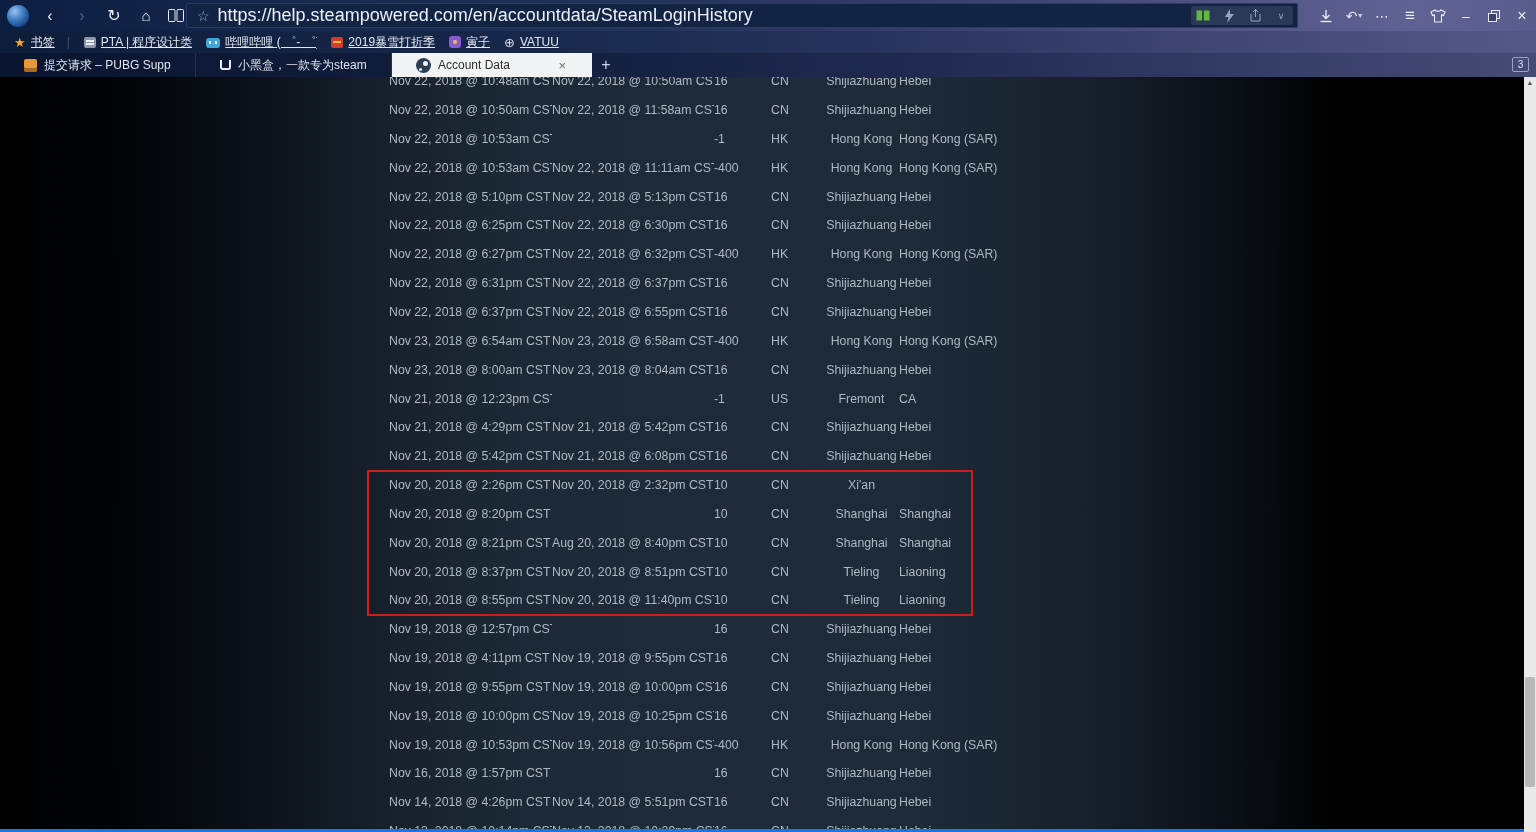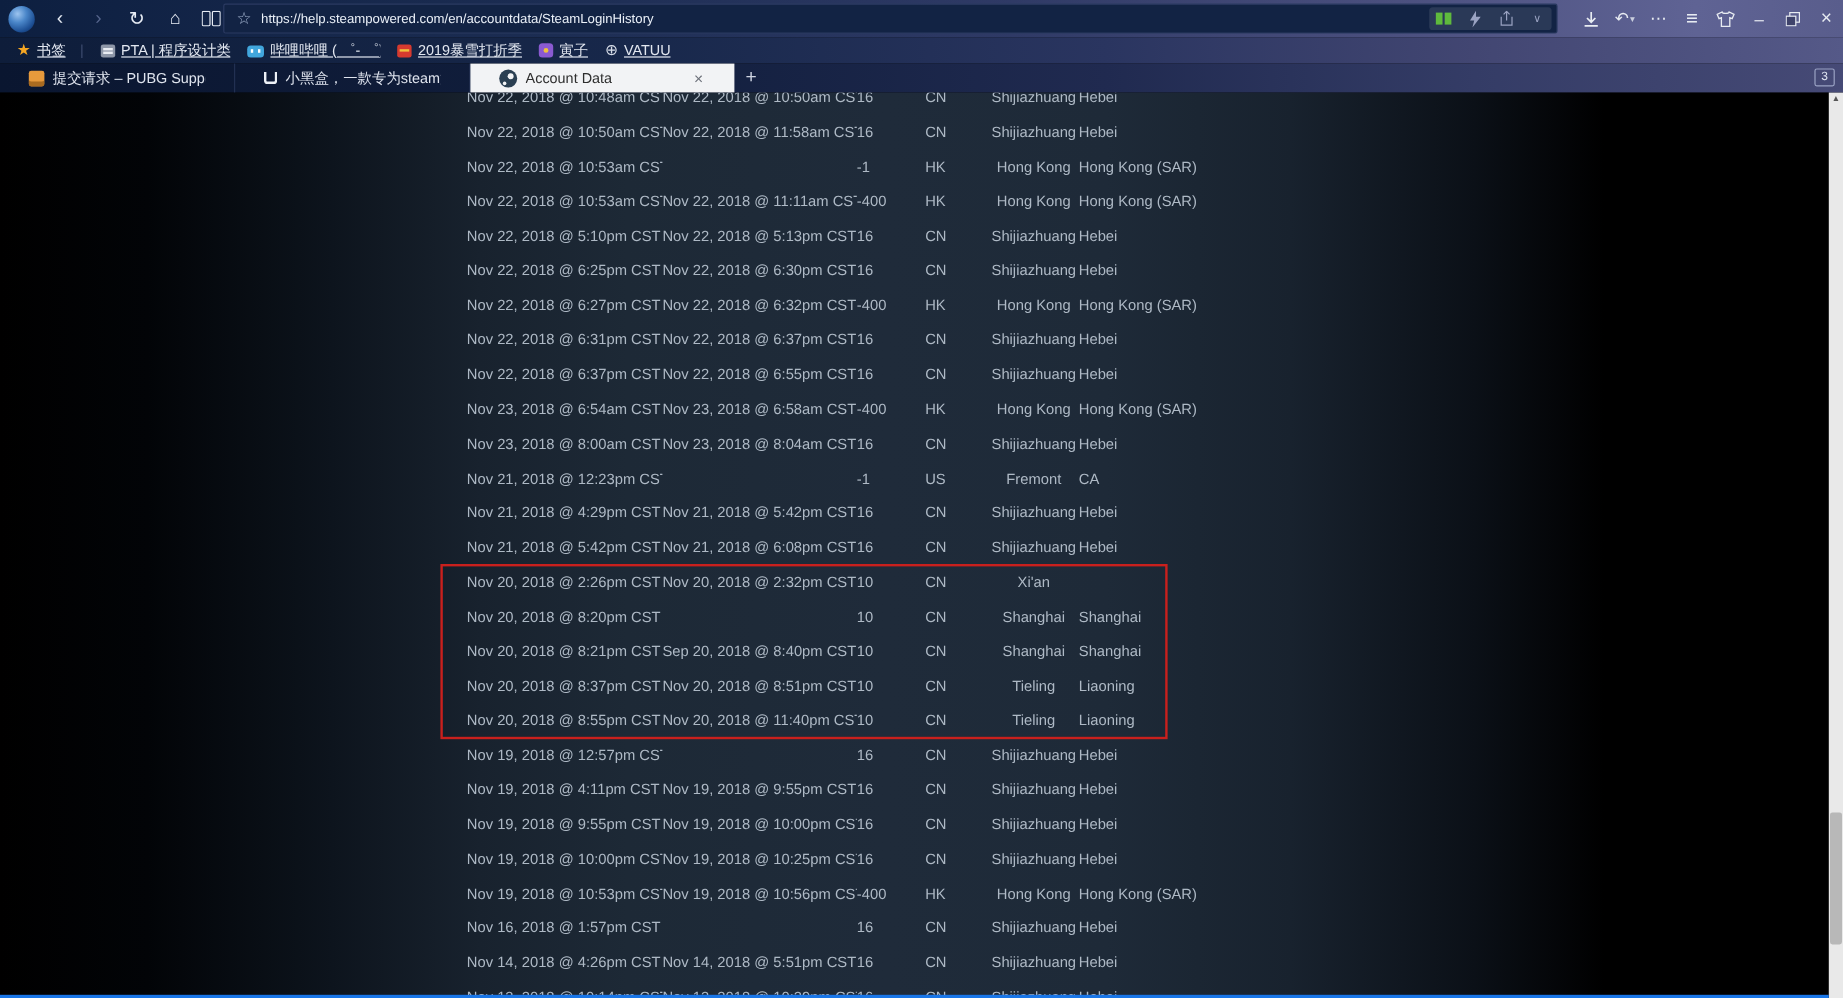--- a/index.html
+++ b/index.html
@@ -12,21 +12,21 @@
     display:flex; align-items:center; z-index:30; }
   .navbtn { width:26px; height:24px; display:flex; align-items:center; justify-content:center;
     color:#e8edf5; font-size:16px; flex:0 0 auto; cursor:pointer; }
   .navbtn.dim { color:#55648c; }
   #logo { width:22px; height:22px; border-radius:50%; margin:0 8px 0 7px;
     background:radial-gradient(circle at 35% 30%, #9cc4ef 0%, #4a86c9 35%, #1d4f94 70%, #0c2550 100%); }
   #addressbar { position:absolute; left:186px; right:238px; top:3px; height:25px;
     background:#122344; border:1px solid #2b3a61; border-radius:2px;
     display:flex; align-items:center; padding:0 6px; }
   #addr-star { color:#9fb0cc; font-size:14px; margin:0 8px 0 4px; }
-  #addr-url { color:#eaf0f8; font-size:11px; white-space:nowrap; overflow:hidden; }
+  #addr-url { color:#eaf0f8; font-size:18px; white-space:nowrap; overflow:hidden; }
   #inbar-icons { position:absolute; right:4px; top:2px; height:19px; padding:0 4px;
     background:rgba(255,255,255,.10); border-radius:3px; display:flex; align-items:center; gap:10px; }
   .inbar-ic { display:flex; align-items:center; justify-content:center; width:16px; height:16px;
     color:#9aa3c2; font-size:11px; }
   #right-cluster { position:absolute; right:0; top:0; height:31px; display:flex; align-items:center; z-index:31; }
   .topic { width:28px; height:26px; display:flex; align-items:center; justify-content:center;
     color:#e8ecf2; font-size:14px; cursor:pointer; }
   .undo-wrap { display:flex; align-items:center; }
   .caret { font-size:8px; color:#c9cede; margin-left:1px; }
 
@@ -50,21 +50,21 @@
   .ic-yin::after { content:""; position:absolute; left:4px; top:4px; width:4px; height:4px; border-radius:50%; background:#f0c23c; }
   .globe-glyph { color:#d8dee9; font-size:13px; }
 
   
   #tabbar { position:absolute; left:0; top:53px; width:1536px; height:24px;
     background:linear-gradient(90deg,#0a1630 0%,#121f3e 35%,#202a50 60%,#343c66 80%,#464a76 100%);
     display:flex; align-items:stretch; z-index:30; font-size:12px; }
   .tab { display:flex; align-items:center; gap:7px; padding:0 24px; width:196px; flex:0 0 auto;
     color:#dfe4ee; border-right:1px solid #223052; cursor:pointer; }
   .tab .t-lbl { overflow:hidden; white-space:nowrap; flex:1; }
-  .tab.active { background:#f2f3f5; color:#2e2e2e; width:220px; border-right:none; }
+  .tab.active { background:#f2f3f5; color:#2e2e2e; width:200px; border-right:none; }
   .ic-pubg { width:13px; height:13px; background:#e79a3c; border-radius:2px; flex:0 0 auto;
     box-shadow:inset 0 -4px 0 rgba(120,70,10,.55); }
   .ic-heybox { width:11px; height:10px; border:2px solid #edf1f7; border-top:none; border-radius:0 0 3px 3px; flex:0 0 auto; }
   .ic-steam { width:15px; height:15px; border-radius:50%; background:#2a3f52; position:relative; flex:0 0 auto; }
   .ic-steam::after { content:""; position:absolute; left:7px; top:3px; width:5px; height:5px; border-radius:50%;
     background:#f2f3f5; box-shadow:-5px 6px 0 -1px #f2f3f5; }
   .tab-close { color:#6b6f78; font-size:13px; padding:0 2px; cursor:pointer; }
   .newtab { width:28px; display:flex; align-items:center; justify-content:center; color:#cfd4e2;
     font-size:16px; cursor:pointer; }
   #tab-count { position:absolute; right:7px; top:4px; width:17px; height:15px; border:1px solid #9aa2c4;
@@ -337,21 +337,21 @@
       <div class="trow">
     <span class="c login">Nov 20, 2018 @ 8:20pm CST</span>
     <span class="c logout"></span>
     <span class="c num">10</span>
     <span class="c country">CN</span>
     <span class="c city">Shanghai</span>
     <span class="c region">Shanghai</span>
   </div>
       <div class="trow">
     <span class="c login">Nov 20, 2018 @ 8:21pm CST</span>
-    <span class="c logout">Sep 20, 2018 @ 8:40pm CST</span>
+    <span class="c logout">Aug 20, 2018 @ 8:40pm CST</span>
     <span class="c num">10</span>
     <span class="c country">CN</span>
     <span class="c city">Shanghai</span>
     <span class="c region">Shanghai</span>
   </div>
       <div class="trow">
     <span class="c login">Nov 20, 2018 @ 8:37pm CST</span>
     <span class="c logout">Nov 20, 2018 @ 8:51pm CST</span>
     <span class="c num">10</span>
     <span class="c country">CN</span>

